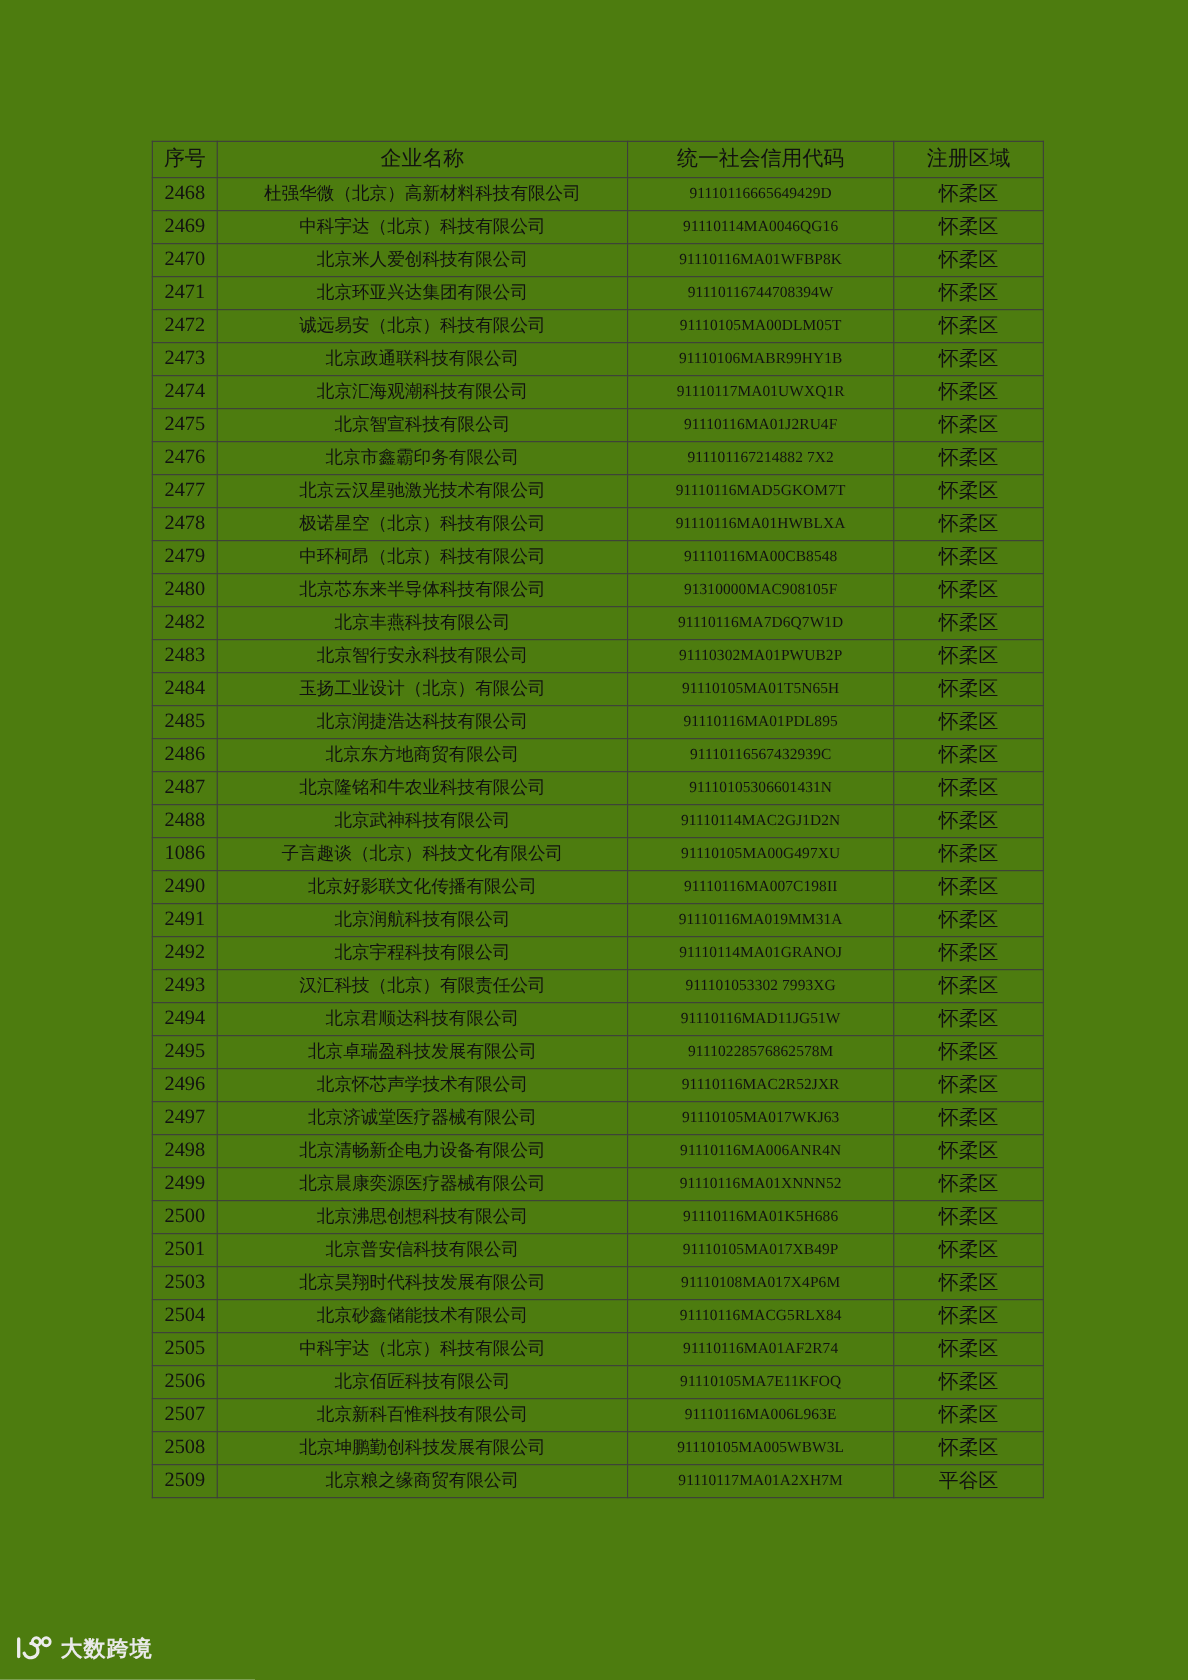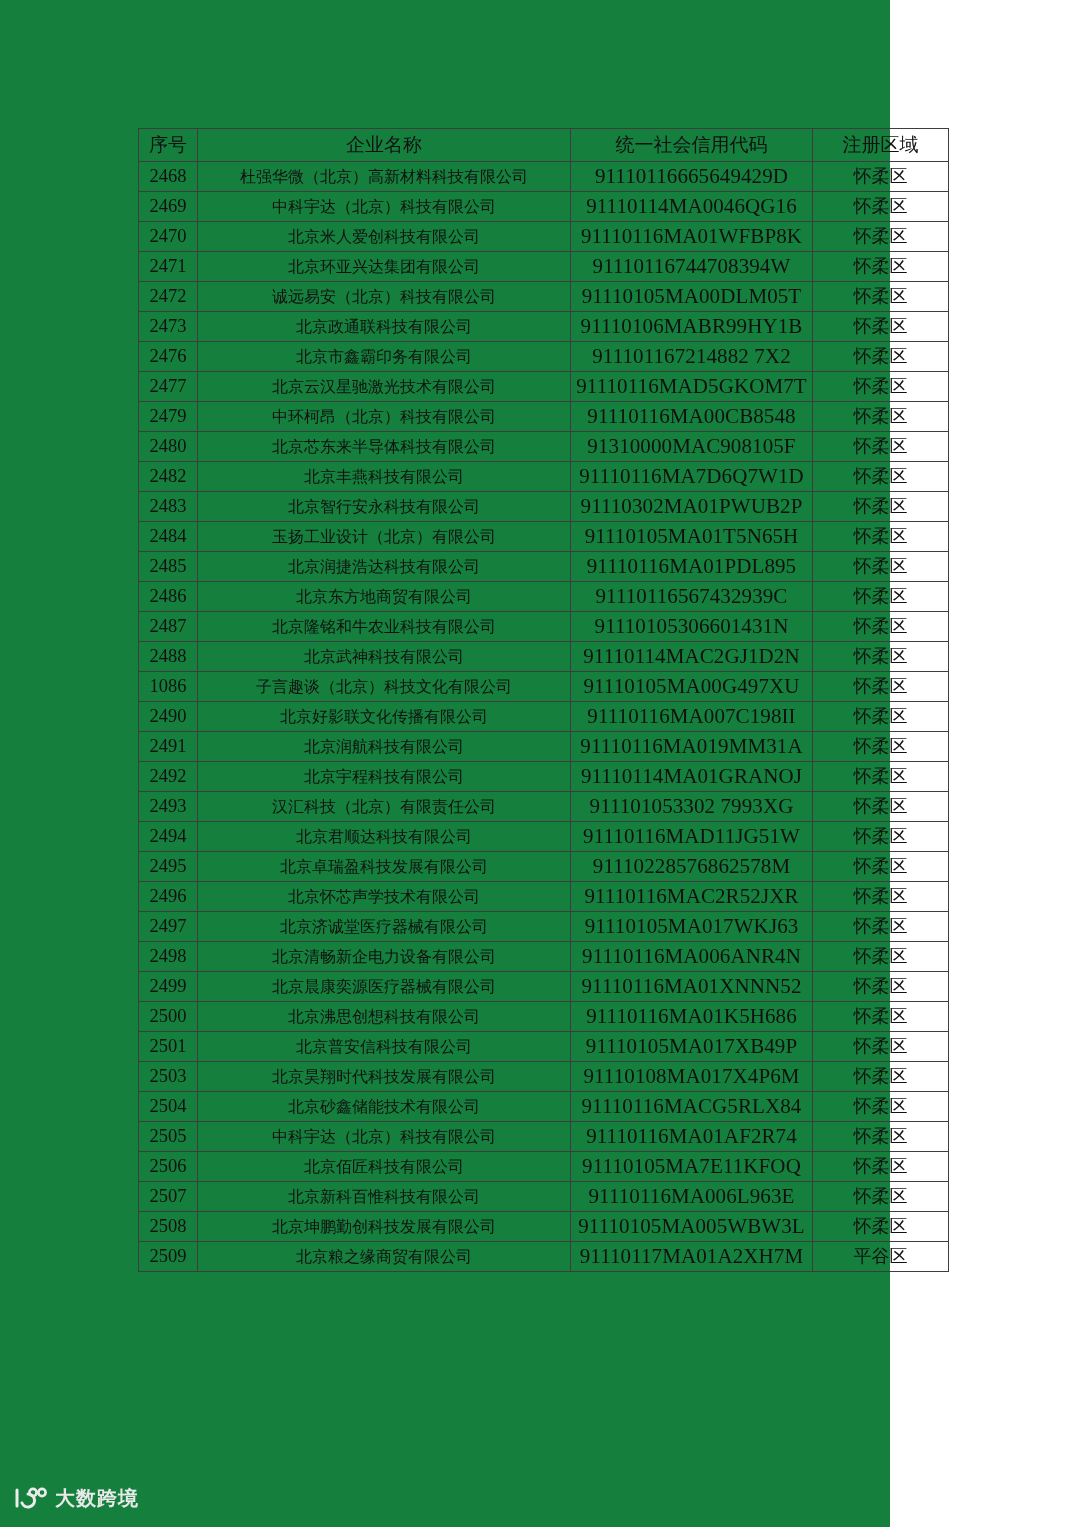--- a/index.html
+++ b/index.html
@@ -10,23 +10,23 @@
   body {
     width: 1080px;
     height: 1527px;
     position: relative;
     font-family: "Liberation Serif", "DejaVu Serif", serif;
     overflow: hidden;
   }
   .page {
     position: absolute;
     left: 0; top: 0;
-    width: 890px;
+    width: 1080px;
     height: 1527px;
-    background: #15803d;
+    background: #4d7c0f;
     text-decoration: underline;
   }
   .table-wrap {
     position: absolute;
     left: 138px;
     top: 128px;
     width: 810px;
   }
   table.registry {
     border-collapse: collapse;
@@ -57,21 +57,21 @@
     height: 32px;
     line-height: 32px;
   }
   table.registry td.seq {
     font-size: 18.5px;
   }
   table.registry td.name {
     font-size: 16px;
   }
   table.registry td.code {
-    font-size: 21px;
+    font-size: 14px;
     letter-spacing: 0.1px;
     margin-left: 36px;
   }
   table.registry td.area {
     font-size: 18px;
   }
   .watermark {
     position: absolute;
     left: 14px;
     top: 1487px;
@@ -148,29 +148,47 @@
             <td class="code">91110105MA00DLM05T</td>
             <td class="area">怀柔区</td>
           </tr>
           <tr>
             <td class="seq">2473</td>
             <td class="name">北京政通联科技有限公司</td>
             <td class="code">91110106MABR99HY1B</td>
             <td class="area">怀柔区</td>
           </tr>
           <tr>
+            <td class="seq">2474</td>
+            <td class="name">北京汇海观潮科技有限公司</td>
+            <td class="code">91110117MA01UWXQ1R</td>
+            <td class="area">怀柔区</td>
+          </tr>
+          <tr>
+            <td class="seq">2475</td>
+            <td class="name">北京智宣科技有限公司</td>
+            <td class="code">91110116MA01J2RU4F</td>
+            <td class="area">怀柔区</td>
+          </tr>
+          <tr>
             <td class="seq">2476</td>
             <td class="name">北京市鑫霸印务有限公司</td>
             <td class="code">911101167214882 7X2</td>
             <td class="area">怀柔区</td>
           </tr>
           <tr>
             <td class="seq">2477</td>
             <td class="name">北京云汉星驰激光技术有限公司</td>
             <td class="code">91110116MAD5GKOM7T</td>
+            <td class="area">怀柔区</td>
+          </tr>
+          <tr>
+            <td class="seq">2478</td>
+            <td class="name">极诺星空（北京）科技有限公司</td>
+            <td class="code">91110116MA01HWBLXA</td>
             <td class="area">怀柔区</td>
           </tr>
           <tr>
             <td class="seq">2479</td>
             <td class="name">中环柯昂（北京）科技有限公司</td>
             <td class="code">91110116MA00CB8548</td>
             <td class="area">怀柔区</td>
           </tr>
           <tr>
             <td class="seq">2480</td>

